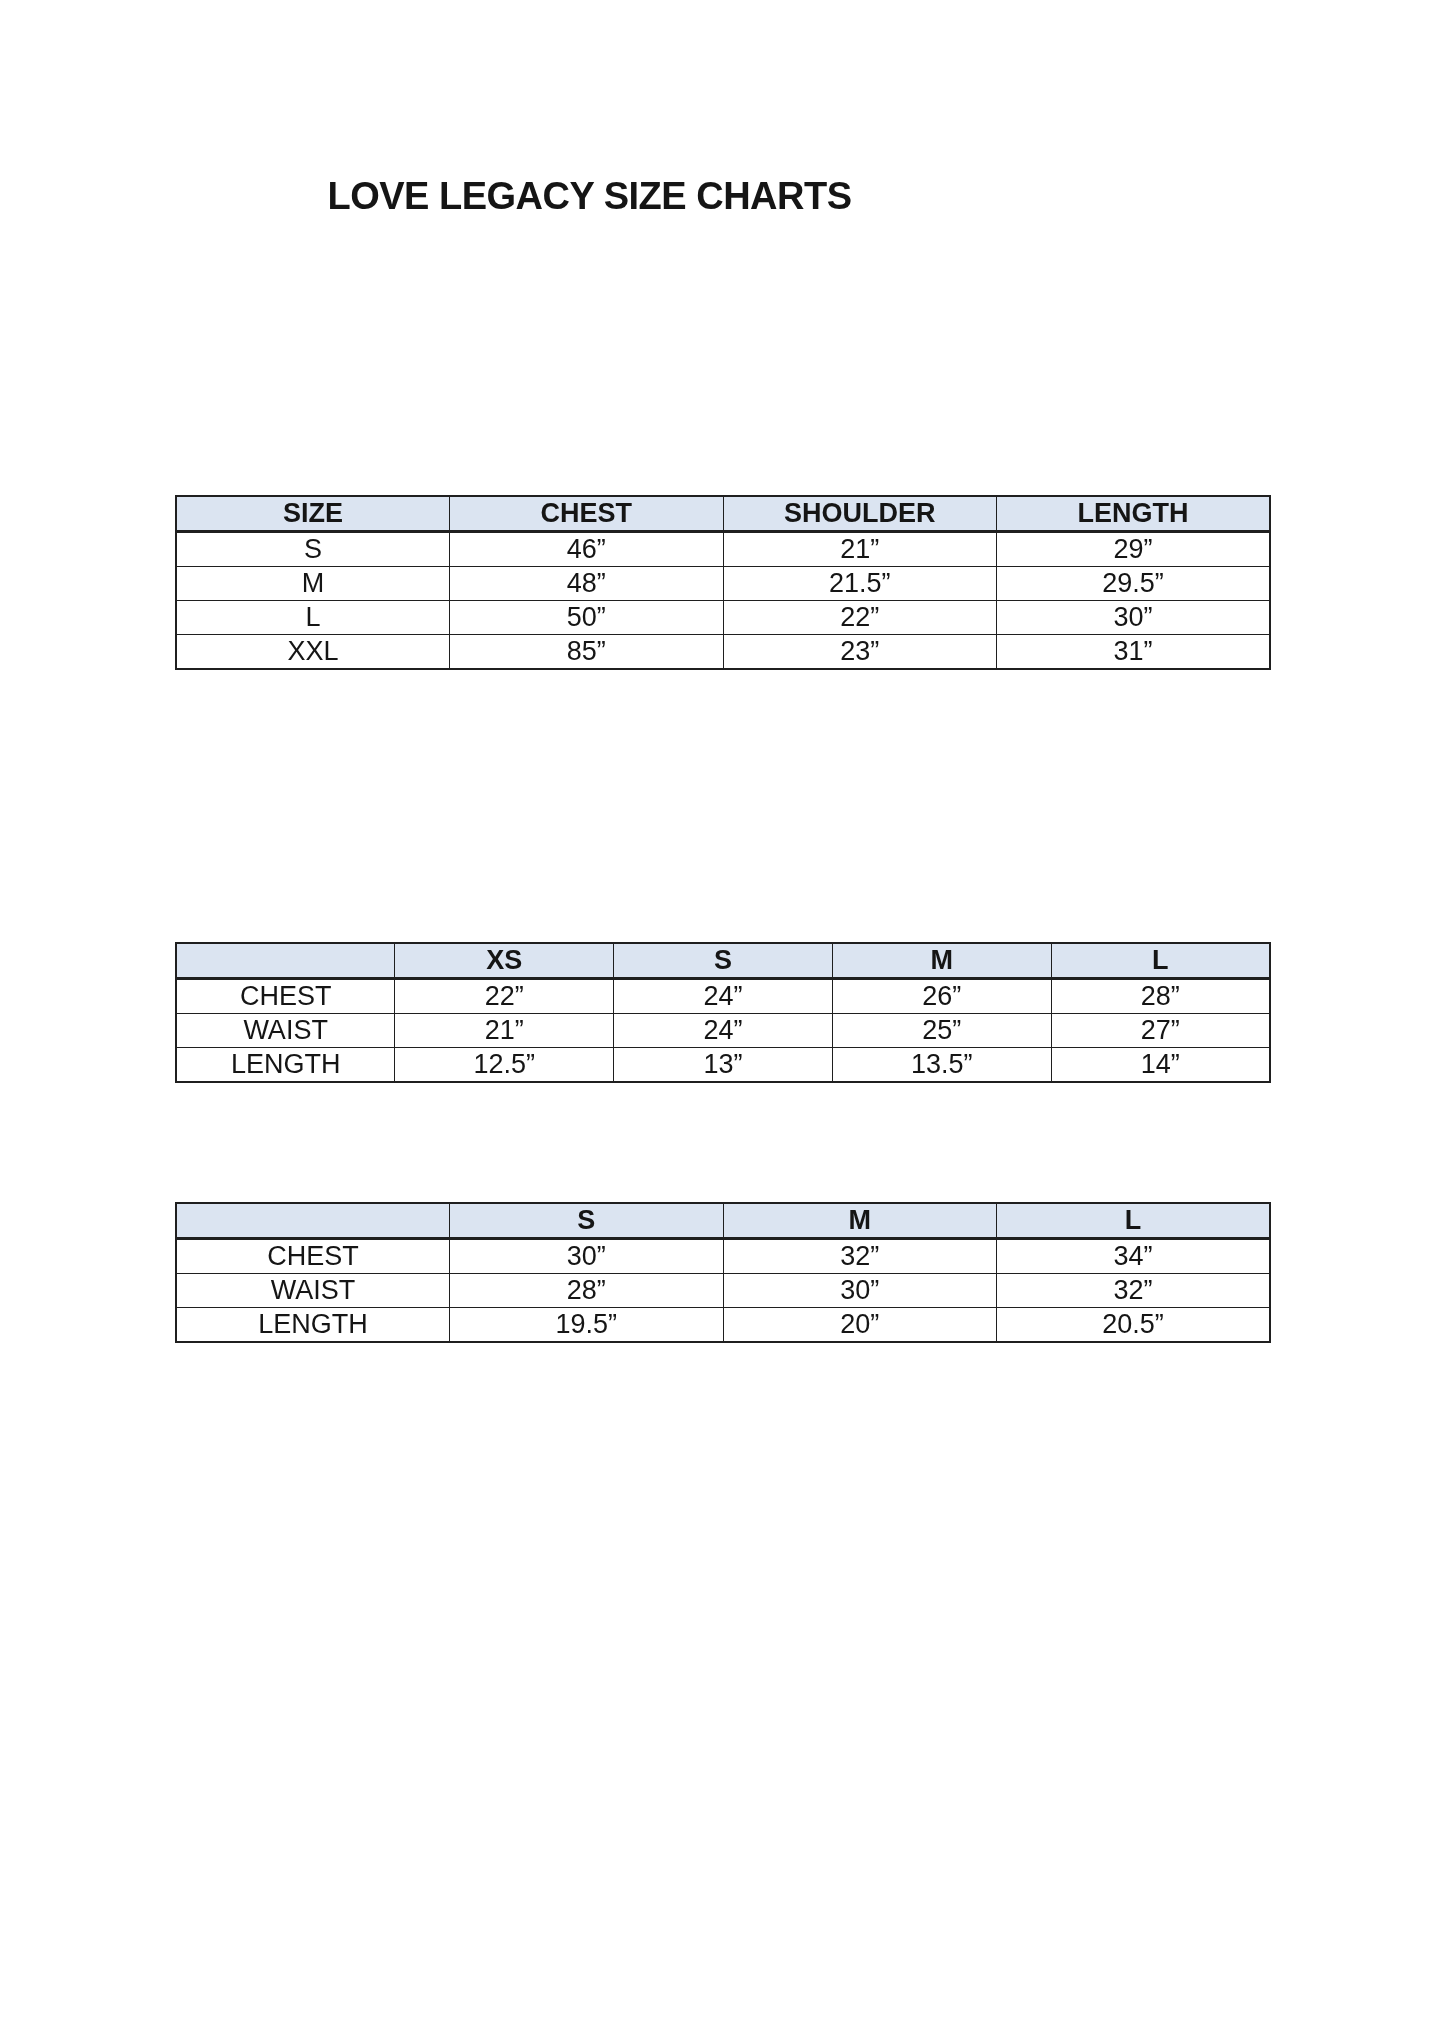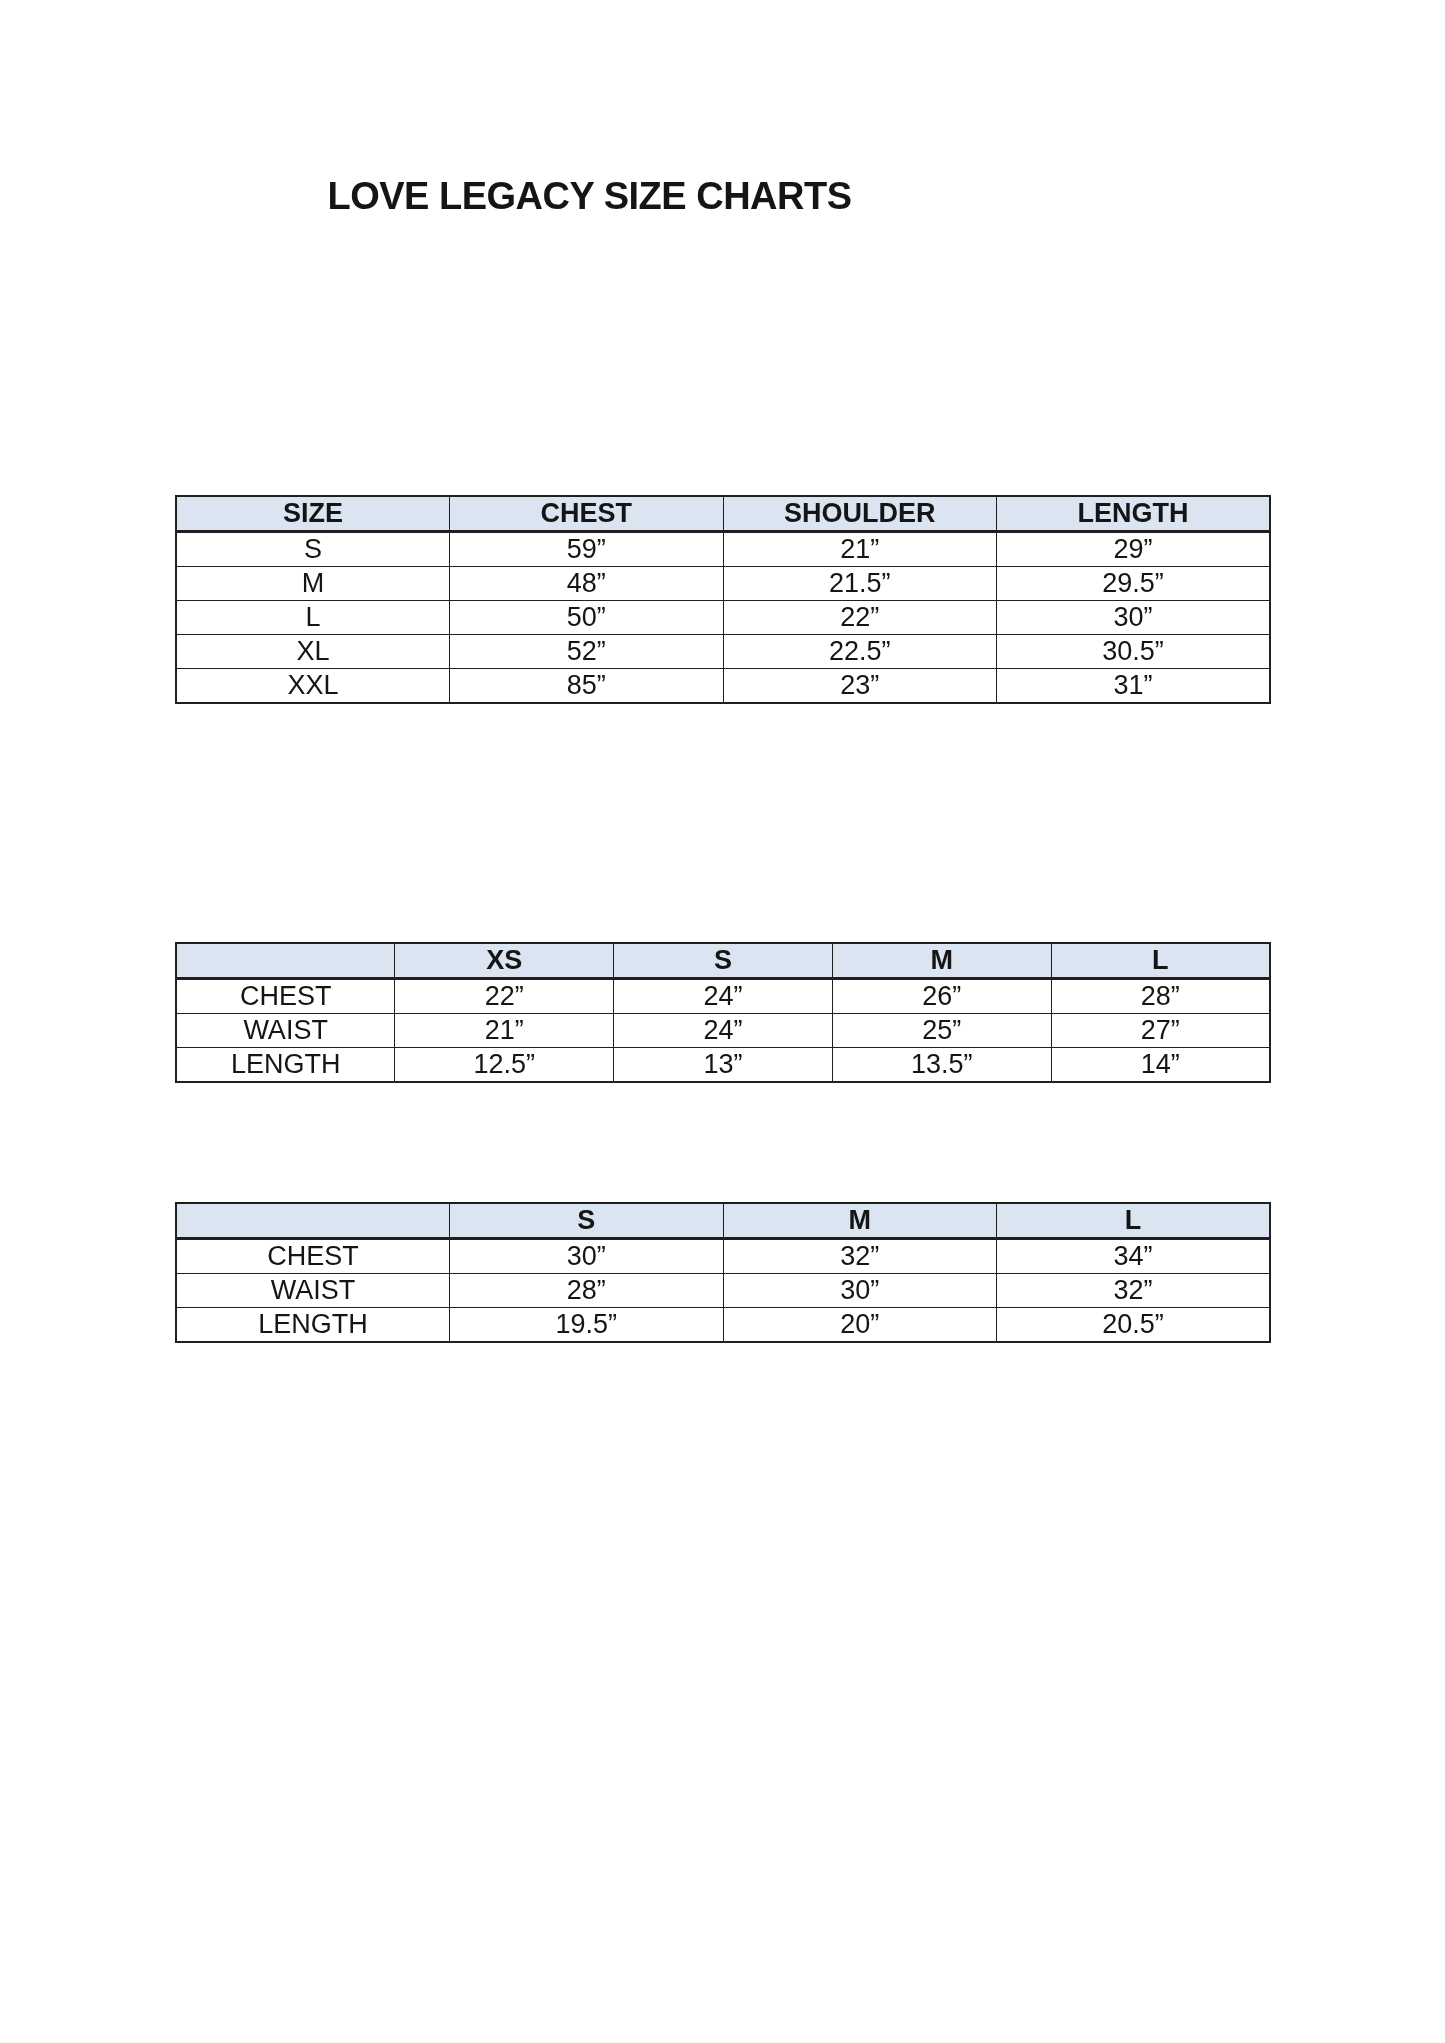--- a/index.html
+++ b/index.html
@@ -87,41 +87,35 @@
       <tr>
         <th>SIZE</th>
         <th>CHEST</th>
         <th>SHOULDER</th>
         <th>LENGTH</th>
       </tr>
     </thead>
     <tbody>
       <tr>
         <td>S</td>
-        <td>59”</td>
+        <td>46”</td>
         <td>21”</td>
         <td>29”</td>
       </tr>
       <tr>
         <td>M</td>
         <td>48”</td>
         <td>21.5”</td>
         <td>29.5”</td>
       </tr>
       <tr>
         <td>L</td>
         <td>50”</td>
         <td>22”</td>
         <td>30”</td>
-      </tr>
-      <tr>
-        <td>XL</td>
-        <td>52”</td>
-        <td>22.5”</td>
-        <td>30.5”</td>
       </tr>
       <tr>
         <td>XXL</td>
         <td>85”</td>
         <td>23”</td>
         <td>31”</td>
       </tr>
     </tbody>
   </table>
 

